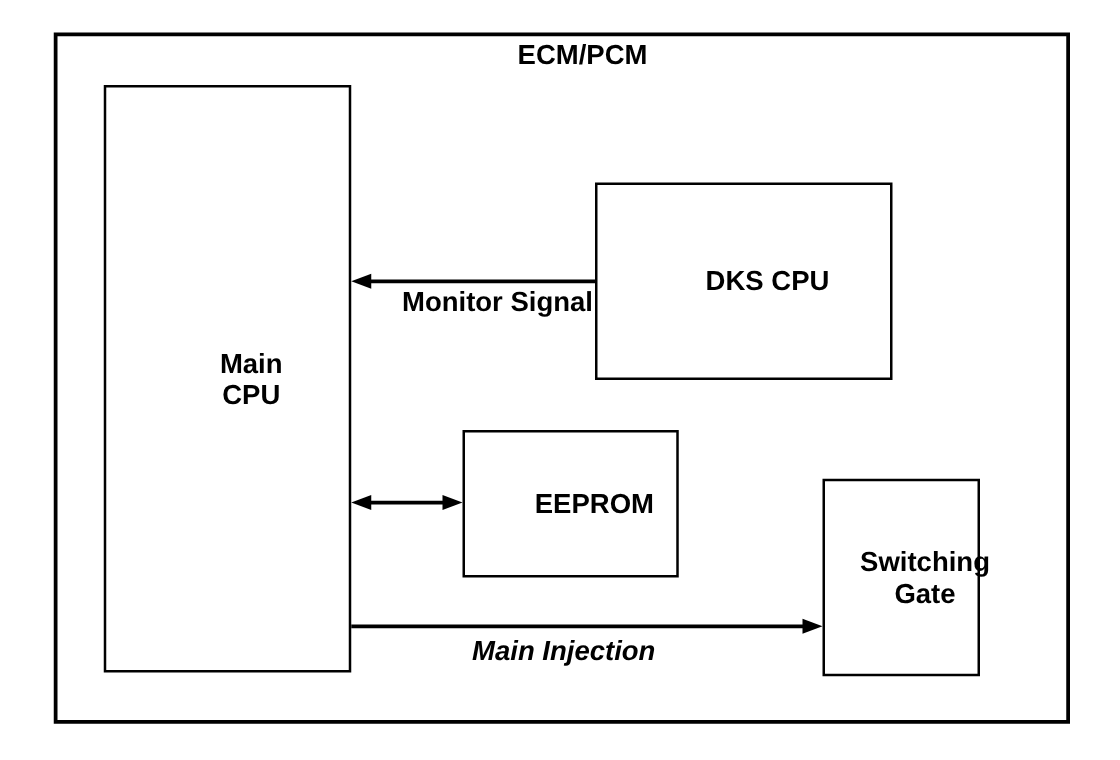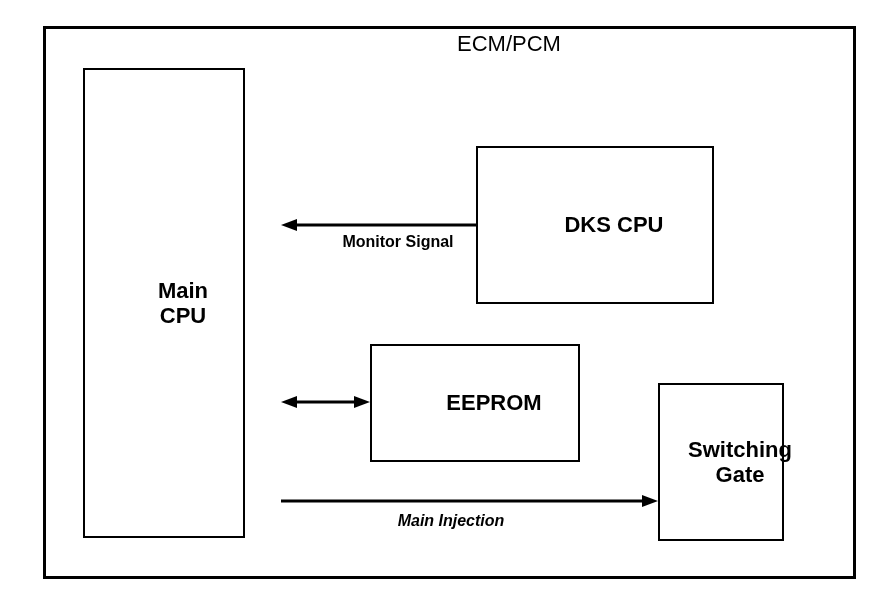--- a/index.html
+++ b/index.html
@@ -25,57 +25,56 @@
     border: 3px solid #000000;
     box-sizing: border-box;
     background: #ffffff;
   }
   .title {
     position: absolute;
     left: 466px;
     top: 44px;
     transform: translate(-50%, -50%);
     font-size: 22px;
-    font-weight: normal;
+    font-weight: bold;
     white-space: nowrap;
-    margin-left: 43px;
   }
   .box {
     position: absolute;
     border: 2px solid #000000;
     box-sizing: border-box;
     background: #ffffff;
     display: flex;
     align-items: center;
     justify-content: center;
     text-align: center;
     font-size: 22px;
     font-weight: bold;
     line-height: 1.15;
     padding-left: 38px;
   }
   .box span {
     white-space: pre-line;
   }
-  .box-main-cpu       { left: 83px;  top: 68px;  width: 162px; height: 470px; }
+  .box-main-cpu       { left: 83px;  top: 68px;  width: 198px; height: 470px; }
   .box-dks-cpu        { left: 476px; top: 146px; width: 238px; height: 158px; }
-  .box-eeprom         { left: 370px; top: 344px; width: 210px; height: 118px; }
+  .box-eeprom         { left: 370px; top: 344px; width: 173px; height: 118px; }
   .box-switching-gate { left: 658px; top: 383px; width: 126px; height: 158px; }
   .wires {
     position: absolute;
     left: 0;
     top: 0;
     width: 896px;
     height: 608px;
     pointer-events: none;
   }
   .wire-label {
     position: absolute;
     transform: translate(-50%, -50%);
-    font-size: 16px;
+    font-size: 22px;
     font-weight: bold;
     white-space: nowrap;
   }
   .lbl-monitor   { left: 398px; top: 242px; }
   .lbl-injection { left: 451px; top: 521px; font-style: italic; }
 </style>
 </head>
 <body>
 
 <div class="canvas">

